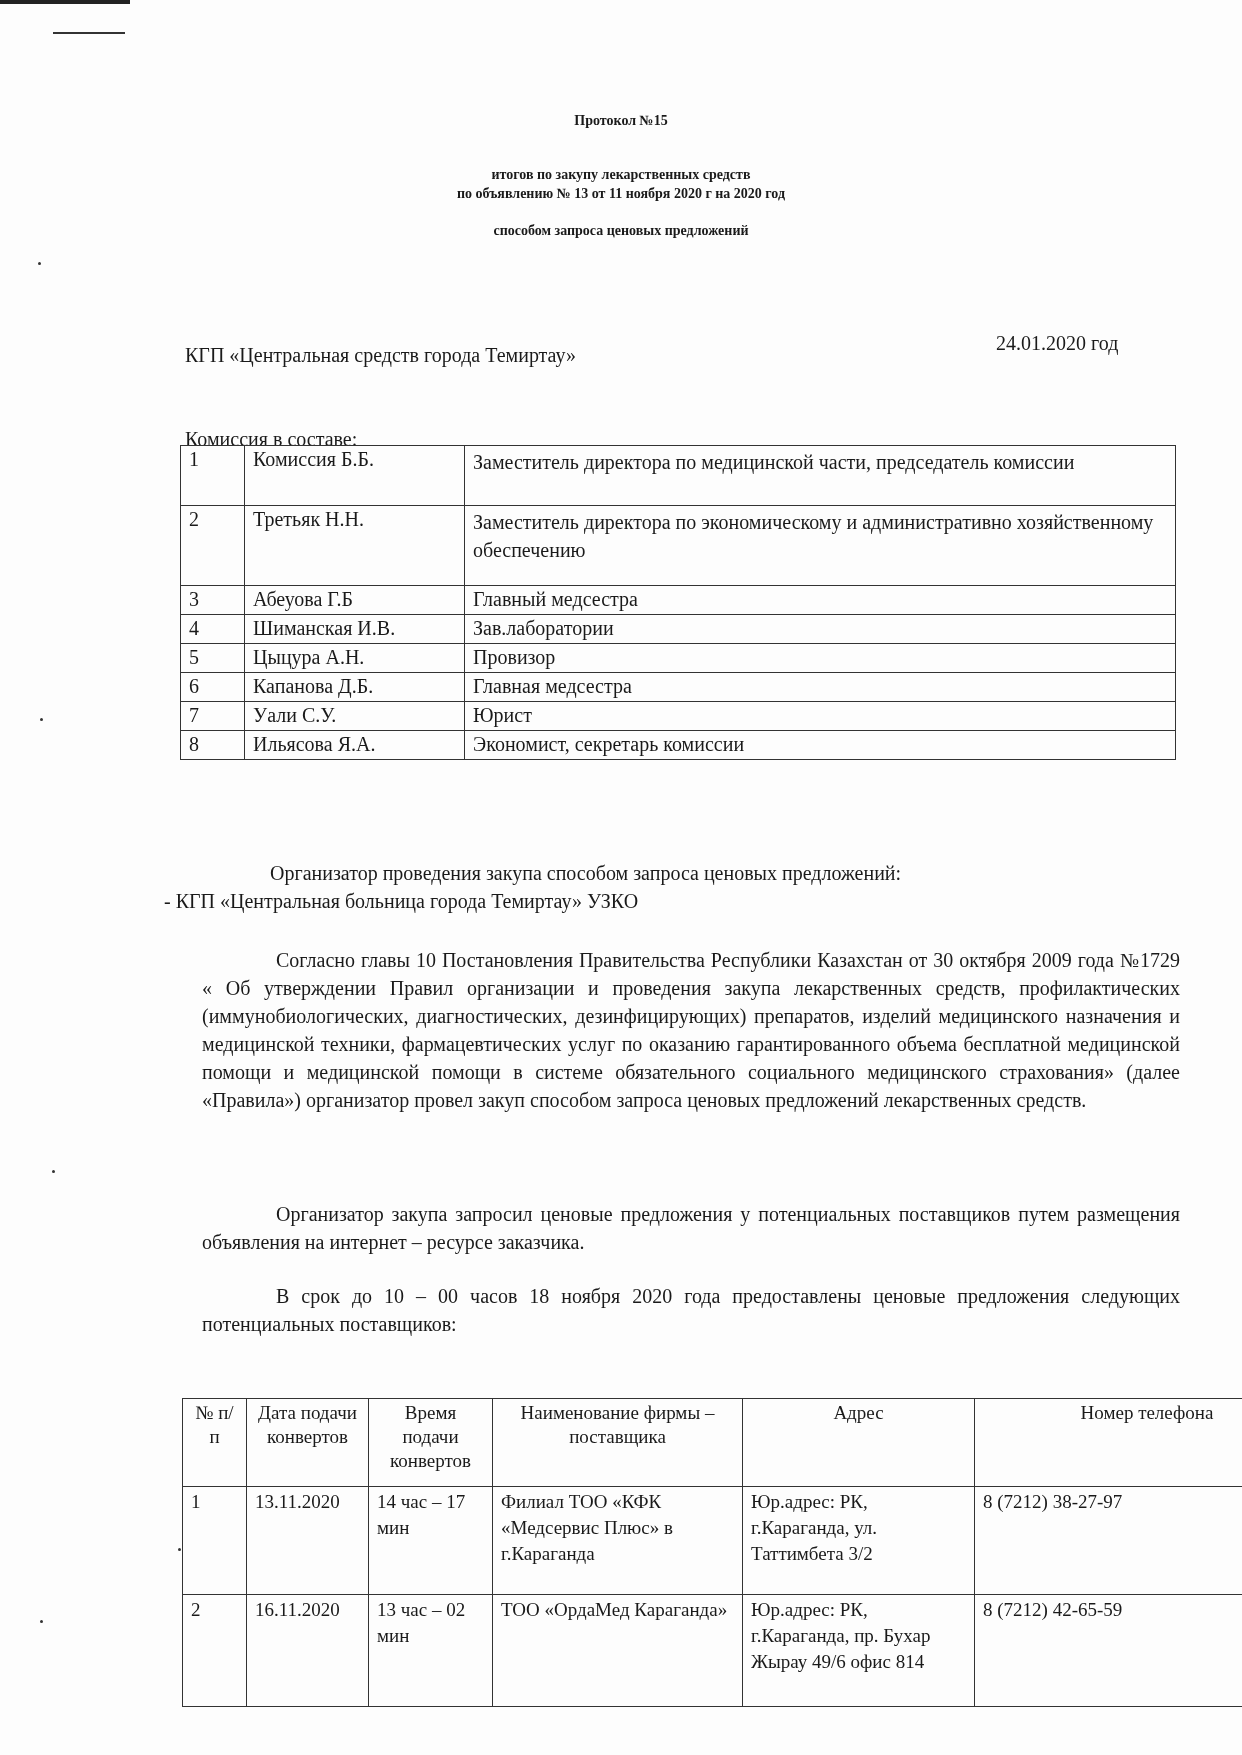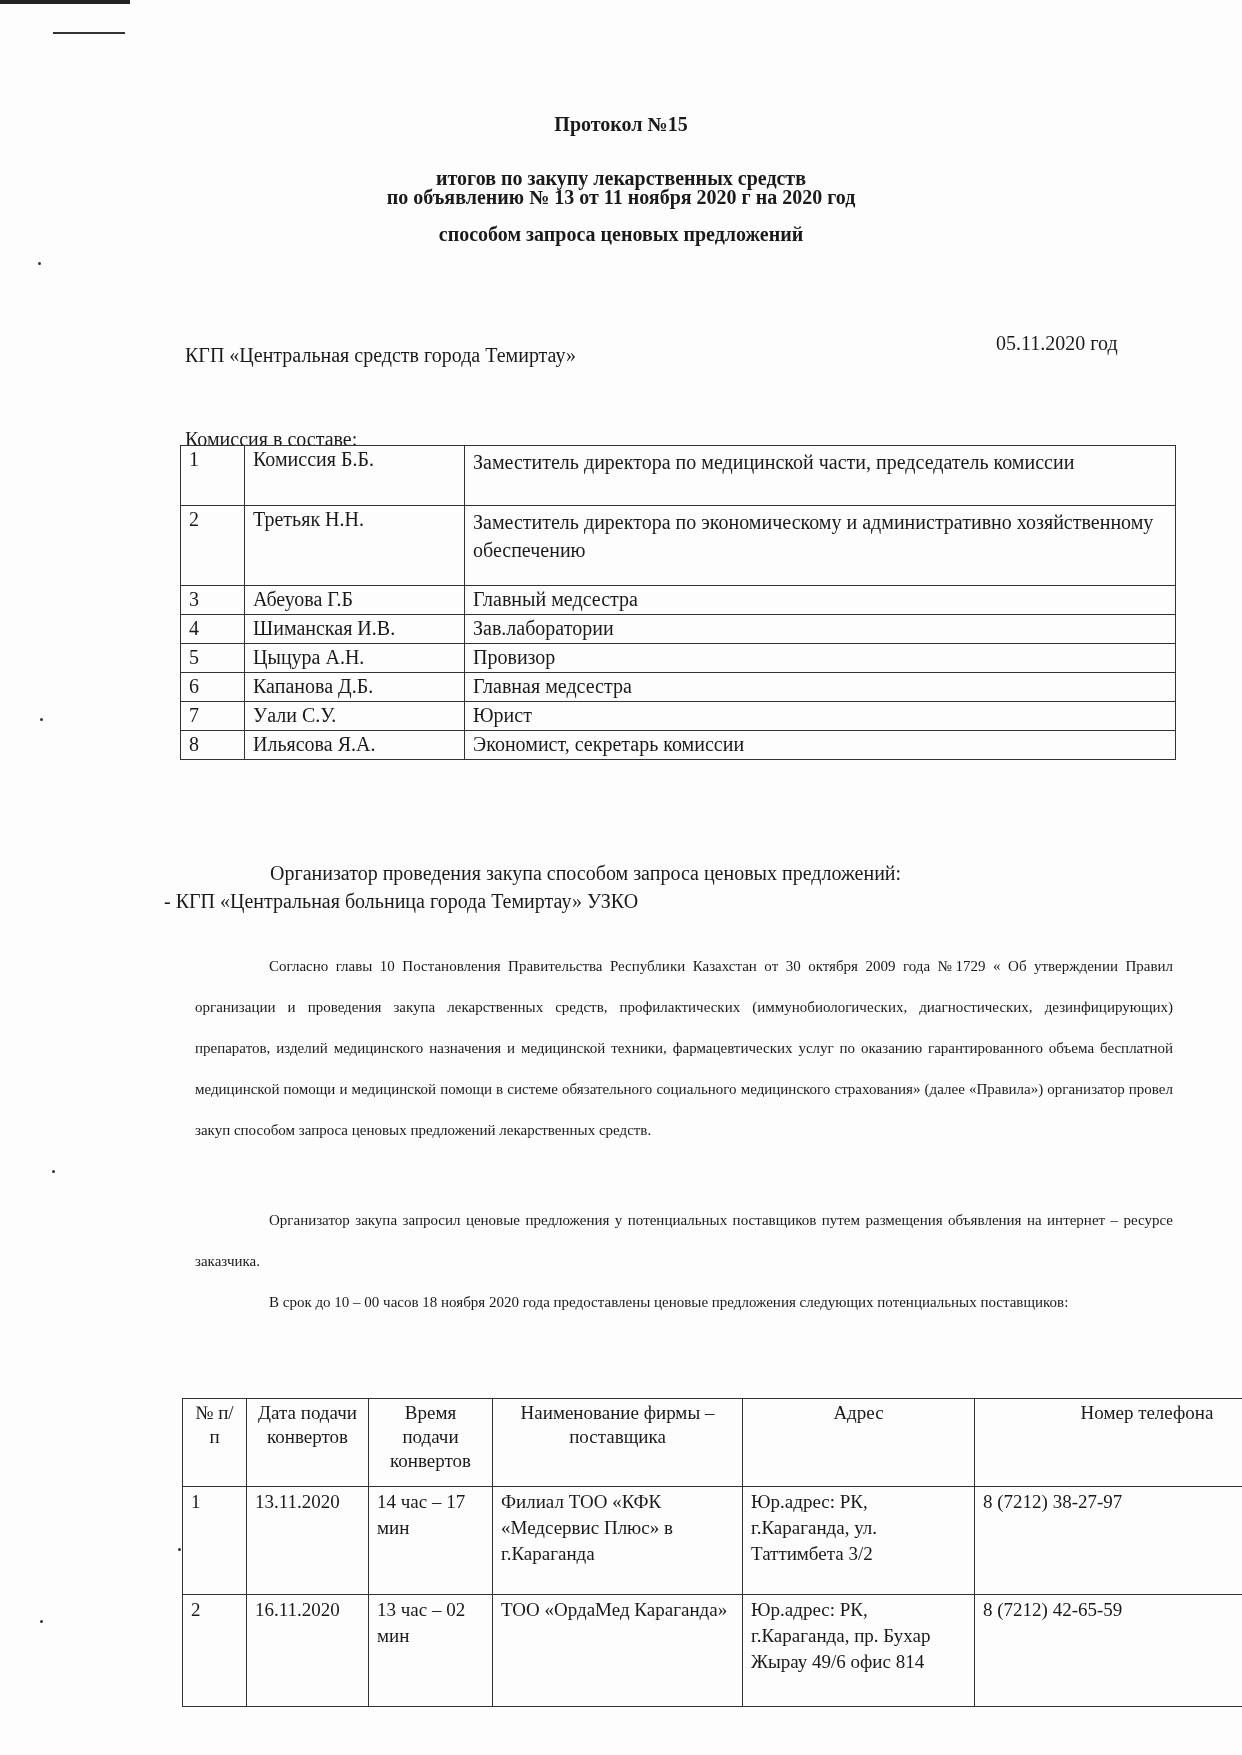--- a/index.html
+++ b/index.html
@@ -3,25 +3,25 @@
 <meta charset="utf-8">
 <style>
   html, body { margin:0; padding:0; }
   body {
     width:1242px; height:1755px; background:#fdfdfd; position:relative; overflow:hidden;
     font-family:"Liberation Serif", "DejaVu Serif", serif; color:#1a1a1a;
   }
   .topbar { position:absolute; left:0; top:0; width:130px; height:4px; background:#222; }
   .topmark { position:absolute; left:53px; top:32px; width:72px; height:2px; background:#333; }
   .speck { position:absolute; width:3px; height:3px; background:#333; border-radius:50%; }
-  .title { position:absolute; left:0; width:1242px; text-align:center; font-weight:bold; font-size:20px; }
+  .title { position:absolute; left:0; width:1242px; text-align:center; font-weight:bold; font-size:14px; }
   .abs { position:absolute; font-size:20px; white-space:nowrap; }
   table { border-collapse:collapse; position:absolute; font-size:20px; }
   td, th { border:1px solid #333; vertical-align:top; padding:2px 8px; font-weight:normal; }
-  .para { position:absolute; left:195px; width:978px; font-size:15px; line-height:41px; text-align:justify; }
+  .para { position:absolute; left:202px; width:978px; font-size:20px; line-height:28px; text-align:justify; }
   .indent { text-indent:74px; }
   .sup th { text-align:center; line-height:24px; font-size:19px; }
   .sup td { line-height:26px; font-size:19px; }
 </style>
 </head>
 <body>
 
 <div class="topbar"></div>
 <div class="topmark"></div>
 <div class="speck" style="left:38px;top:262px"></div>
@@ -29,21 +29,21 @@
 <div class="speck" style="left:52px;top:1170px"></div>
 <div class="speck" style="left:178px;top:1548px"></div>
 <div class="speck" style="left:40px;top:1620px"></div>
 
 <div class="title" style="top:113px">Протокол №15</div>
 <div class="title" style="top:167px">итогов по закупу    лекарственных средств</div>
 <div class="title" style="top:186px">по  объявлению № 13 от  11 ноября 2020  г  на 2020 год</div>
 <div class="title" style="top:223px">способом запроса ценовых предложений</div>
 
 <div class="abs" style="left:185px;top:344px">КГП «Центральная средств города Темиртау»</div>
-<div class="abs" style="left:996px;top:332px">05.11.2020 год</div>
+<div class="abs" style="left:996px;top:332px">24.01.2020 год</div>
 
 <div class="abs" style="left:185px;top:428px">Комиссия в составе:</div>
 
 <table style="left:180px;top:445px;width:996px;">
   <colgroup>
       <col style="width:64px">
       <col style="width:220px">
       <col>
     </colgroup>
   <tbody>

